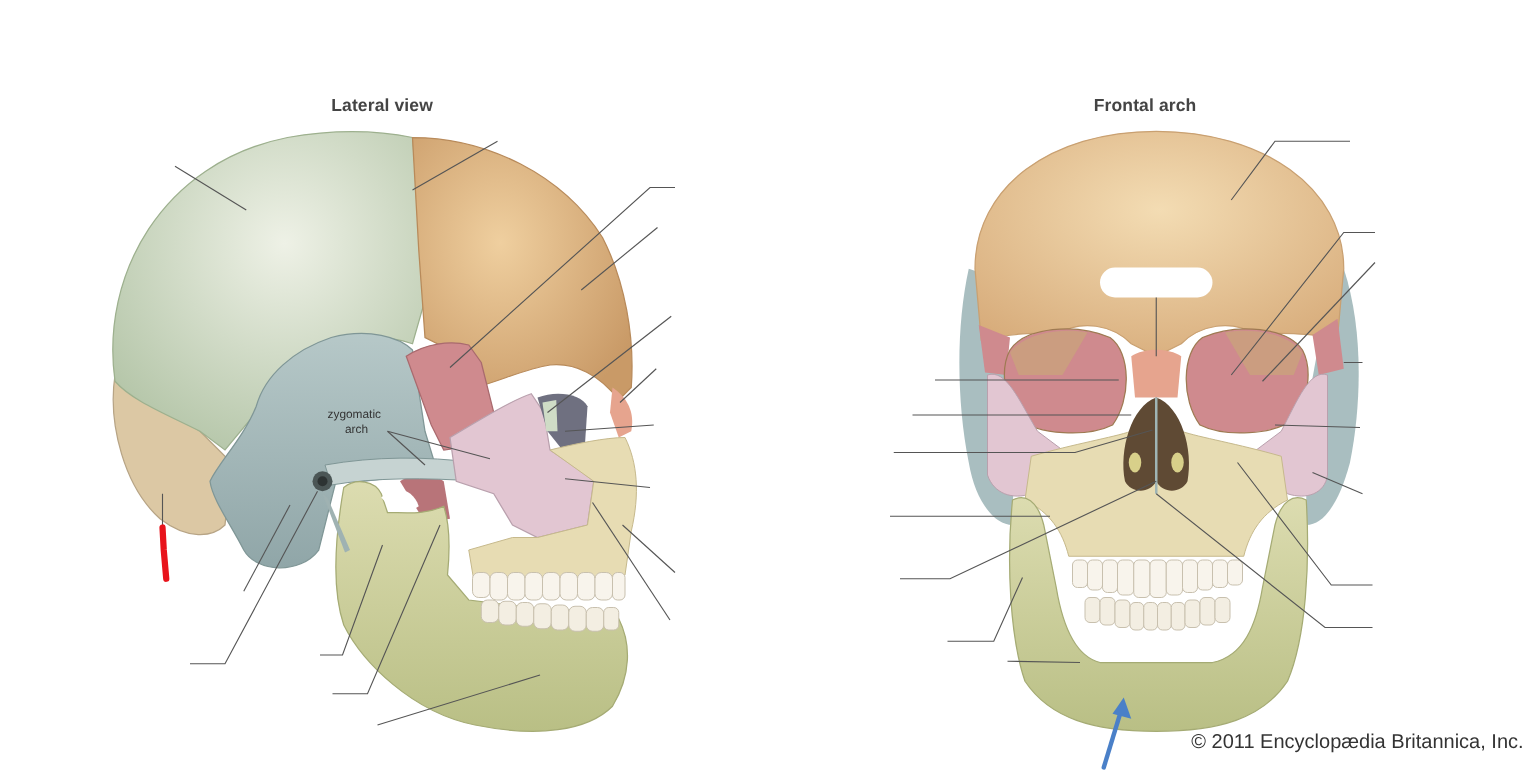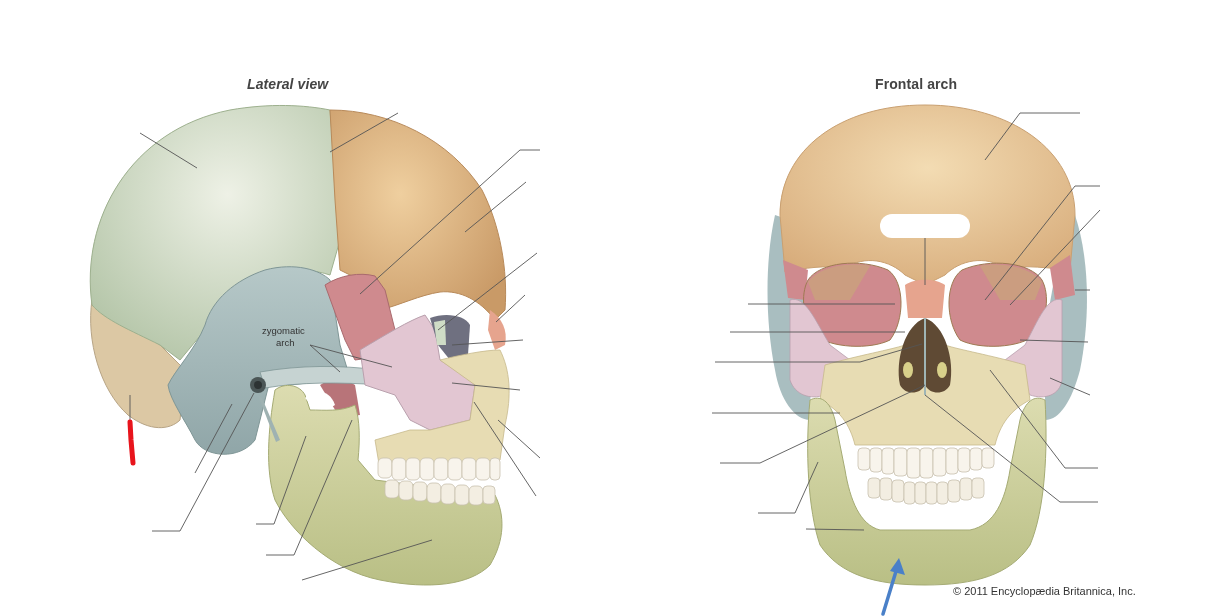--- a/index.html
+++ b/index.html
@@ -1,20 +1,20 @@
 <!DOCTYPE html>
 <html><head>
 <meta charset="utf-8">
 <style>
   html, body { margin:0; padding:0; background:#ffffff; }
   body { width:1219px; height:616px; position:relative; overflow:hidden; font-family:"Liberation Sans", sans-serif; }
   .title { position:absolute; font-size:14px; color:#444; font-weight:bold; letter-spacing:0.1px; }
-  #title-lateral { left:247px; top:76px;font-style:italic; }
+  #title-lateral { left:265px; top:76px; }
   #title-frontal { left:875px; top:76px; }
-  .copyright { position:absolute; left:953px; top:585px; font-size:11px; color:#333; }
+  .copyright { position:absolute; left:953px; top:585px; font-size:16px; color:#333; }
   svg.fig { position:absolute; left:0; top:0; }
   .zlabel { font-family:"Liberation Sans", sans-serif; font-size:9.5px; fill:#333; }
 </style>
 </head>
 <body>
 
 <div class="title" id="title-lateral">Lateral view</div>
 <div class="title" id="title-frontal">Frontal arch</div>
 
 <svg class="fig" width="1219" height="616" viewBox="0 0 1219 616">

